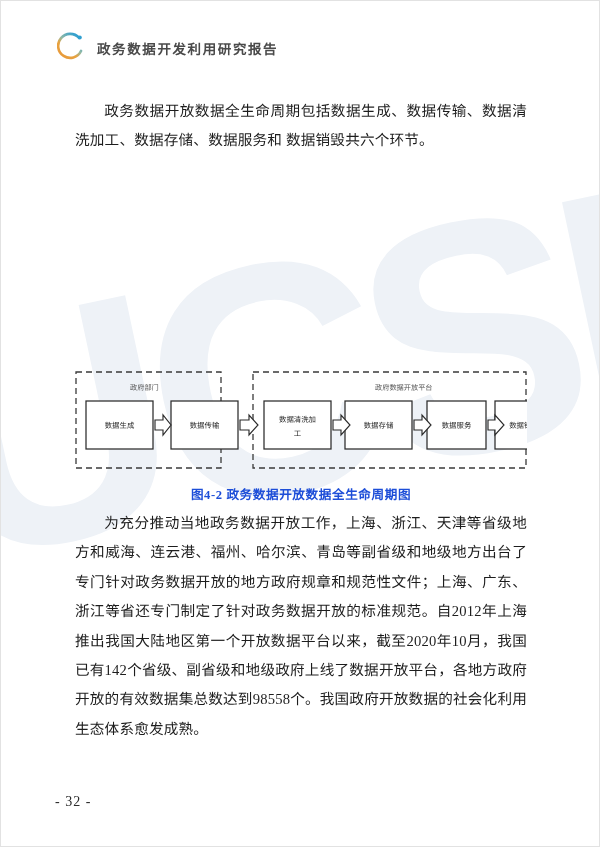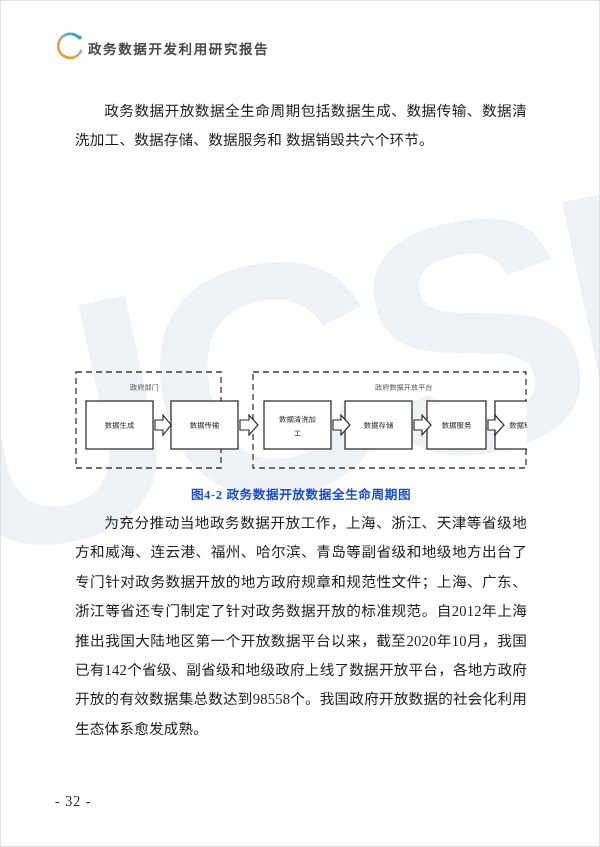--- a/index.html
+++ b/index.html
@@ -33,20 +33,21 @@
   }
   .watermark svg { display: block; width: 100%; height: 100%; }
 
   
   .page-header {
     position: absolute;
     left: 56px;
     top: 31px;
     display: flex;
     align-items: center;
+    gap: 9px;
     z-index: 2;
   }
   .brand-mark {
     width: 31px;
     height: 31px;
     flex: 0 0 31px;
     position: relative;
   }
   .brand-mark svg { display:block; width:31px; height:31px; }
   .header-title {

